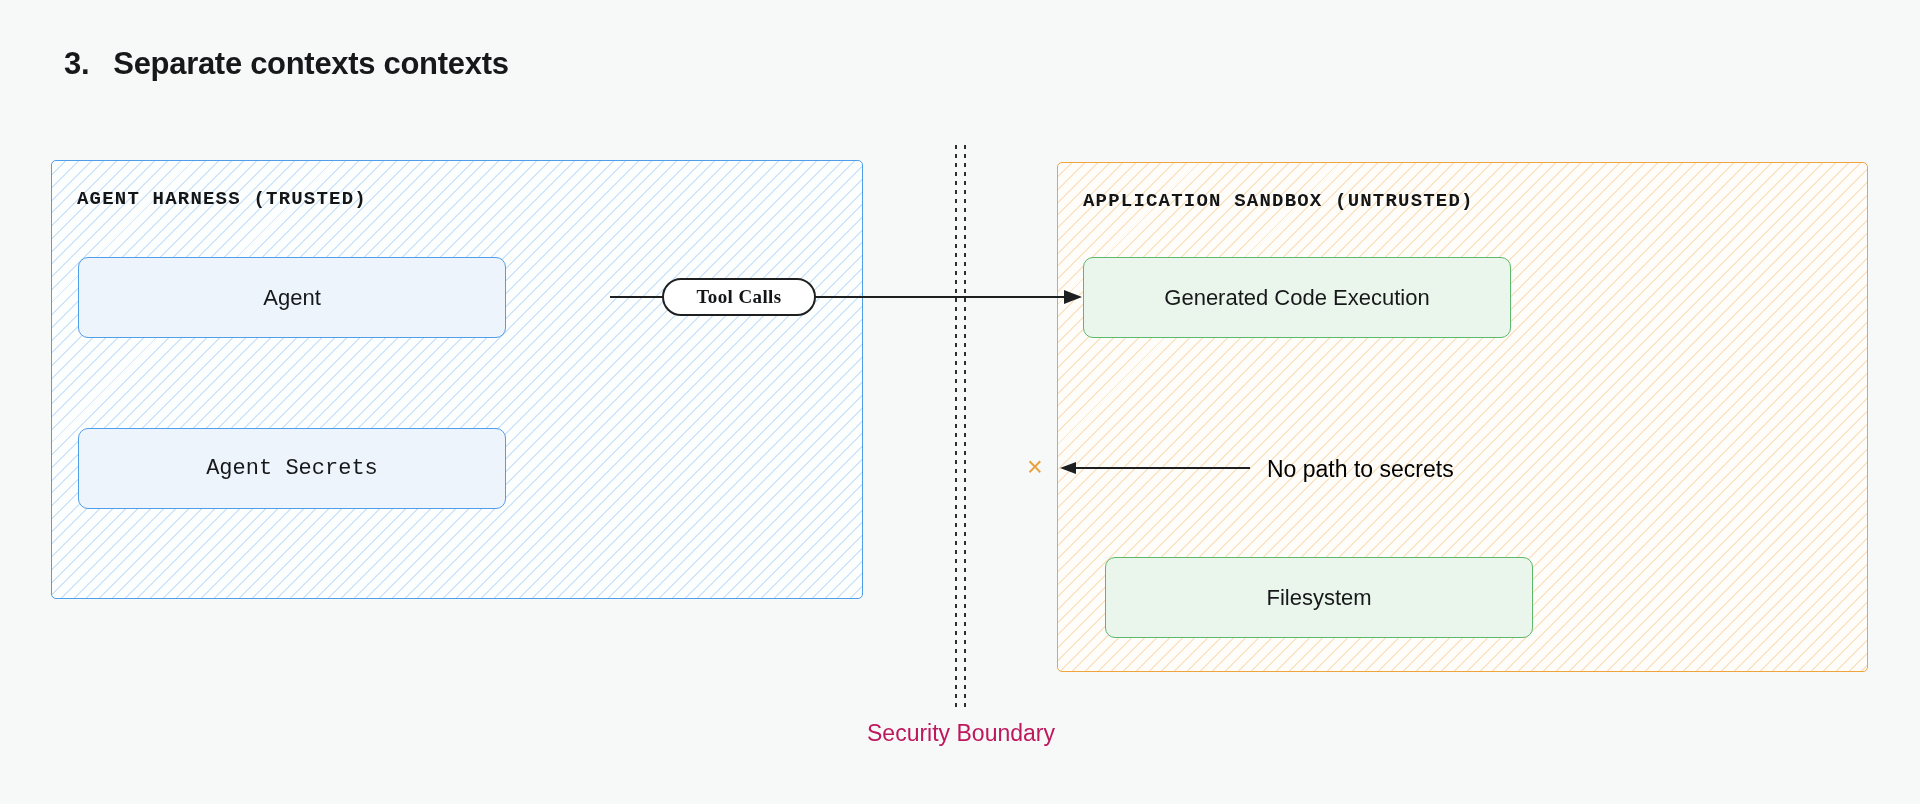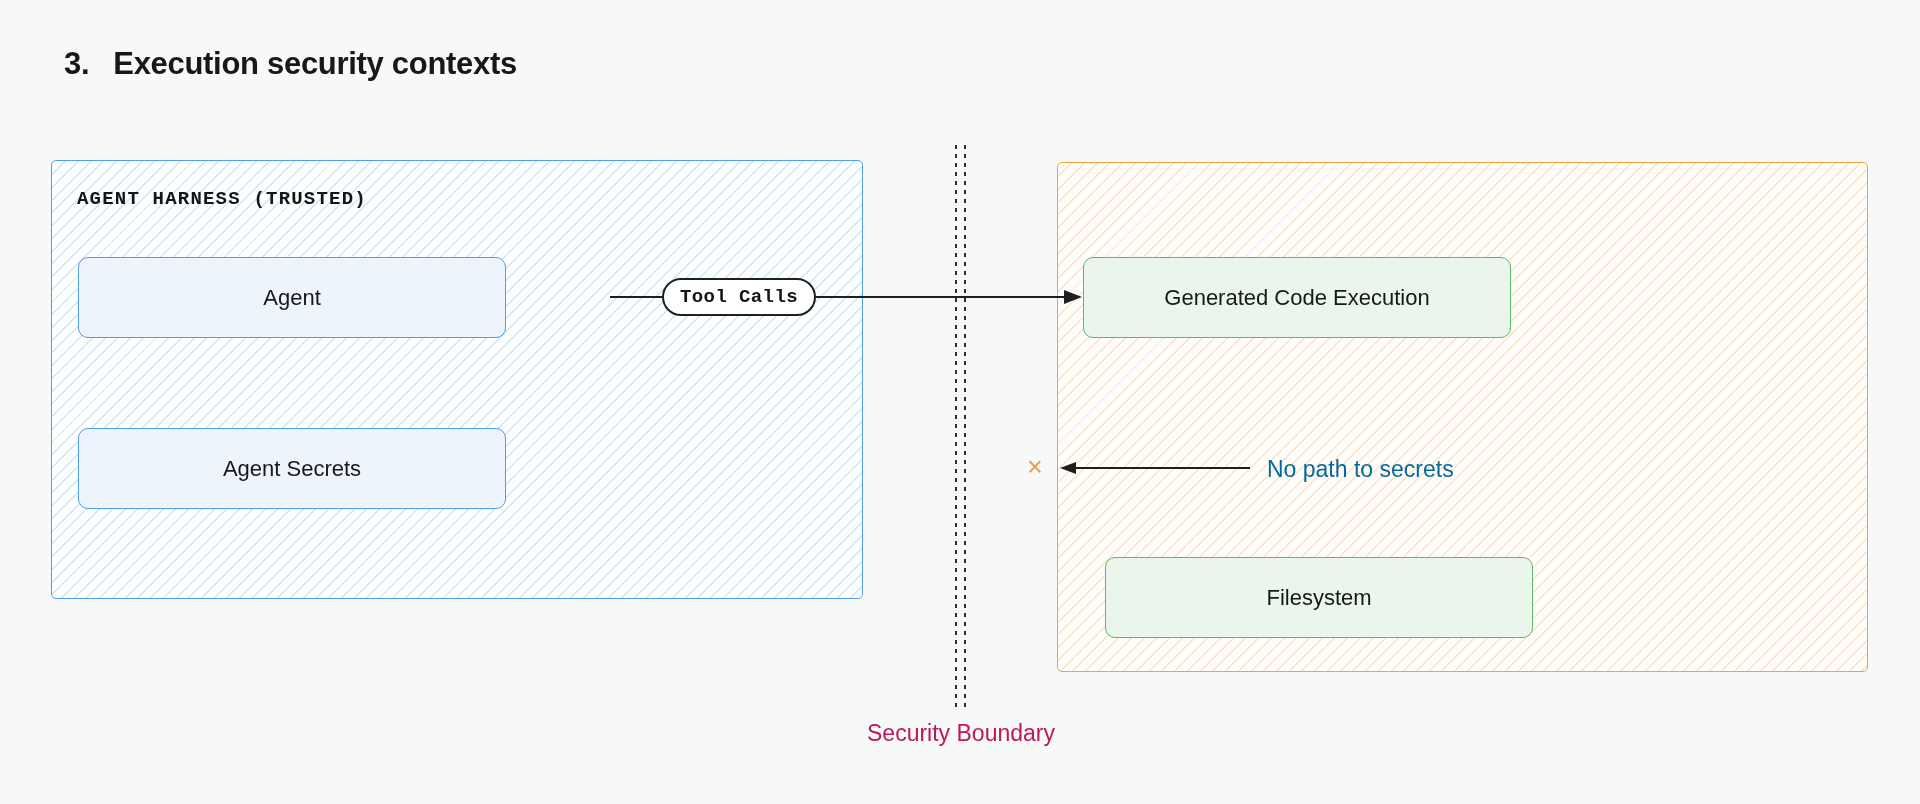--- a/index.html
+++ b/index.html
@@ -70,21 +70,21 @@
     border-radius: 10px;
     display: flex;
     align-items: center;
     justify-content: center;
     font-size: 22px;
     color: #17181a;
   }
   .node-blue  { border: 1.6px solid #4f9ee9; background: #edf4fc; }
   .node-green { border: 1.6px solid #5cb96b; background: #eaf6ec; }
   .node-agent   { left: 26px; top: 96px; }
-  .node-secrets { left: 26px; top: 267px; }
+  .node-secrets { left: 26px; top: 267px; font-family: Liberation Mono, monospace; }
   .node-gce     { left: 25px; top: 94px; }
   .node-fs      { left: 47px; top: 394px; }
 
   
   .boundary-line {
     position: absolute;
     top: 145px;
     width: 2px;
     height: 563px;
     background-image: repeating-linear-gradient(180deg,
@@ -120,21 +120,21 @@
     position: absolute;
     left: 662px; top: 278px;
     width: 154px; height: 38px;
     box-sizing: border-box;
     background: #ffffff;
     border: 2px solid #1e1f21;
     border-radius: 19px;
     display: flex;
     align-items: center;
     justify-content: center;
-    font-family: Liberation Mono, monospace;
+    font-family: Liberation Serif, serif;
     font-size: 19px;
     font-weight: 600;
     letter-spacing: 0.4px;
     color: #141517;
     white-space: nowrap;
   }
 
   
   .np-line {
     position: absolute;
@@ -158,45 +158,46 @@
     align-items: center;
     justify-content: center;
     font-size: 27px;
     line-height: 1;
     color: #e9a23b;
   }
   .np-label {
     position: absolute;
     left: 1267px; top: 456px;
     font-size: 23px;
-    color: #0369a1;
+    color: #000000;
     white-space: nowrap;
   }
 </style>
 </head>
 <body>
 
 <div class="stage">
 
   <h1 class="title">
     <span>3.</span>
-    <span>Execution security contexts</span>
+    <span>Separate contexts contexts</span>
   </h1>
 
   <div class="zone zone-trusted">
     <div class="zone-label">AGENT HARNESS (TRUSTED)</div>
     <div class="node node-blue node-agent">
       <span>Agent</span>
     </div>
     <div class="node node-blue node-secrets">
       <span>Agent Secrets</span>
     </div>
   </div>
 
   <div class="zone zone-untrusted">
+    <div class="zone-label">APPLICATION SANDBOX (UNTRUSTED)</div>
     <div class="node node-green node-fs">
       <span>Filesystem</span>
     </div>
     <div class="node node-green node-gce">
       <span>Generated Code Execution</span>
     </div>
   </div>
 
   <div class="boundary-line line-a"></div>
   <div class="boundary-line line-b"></div>

